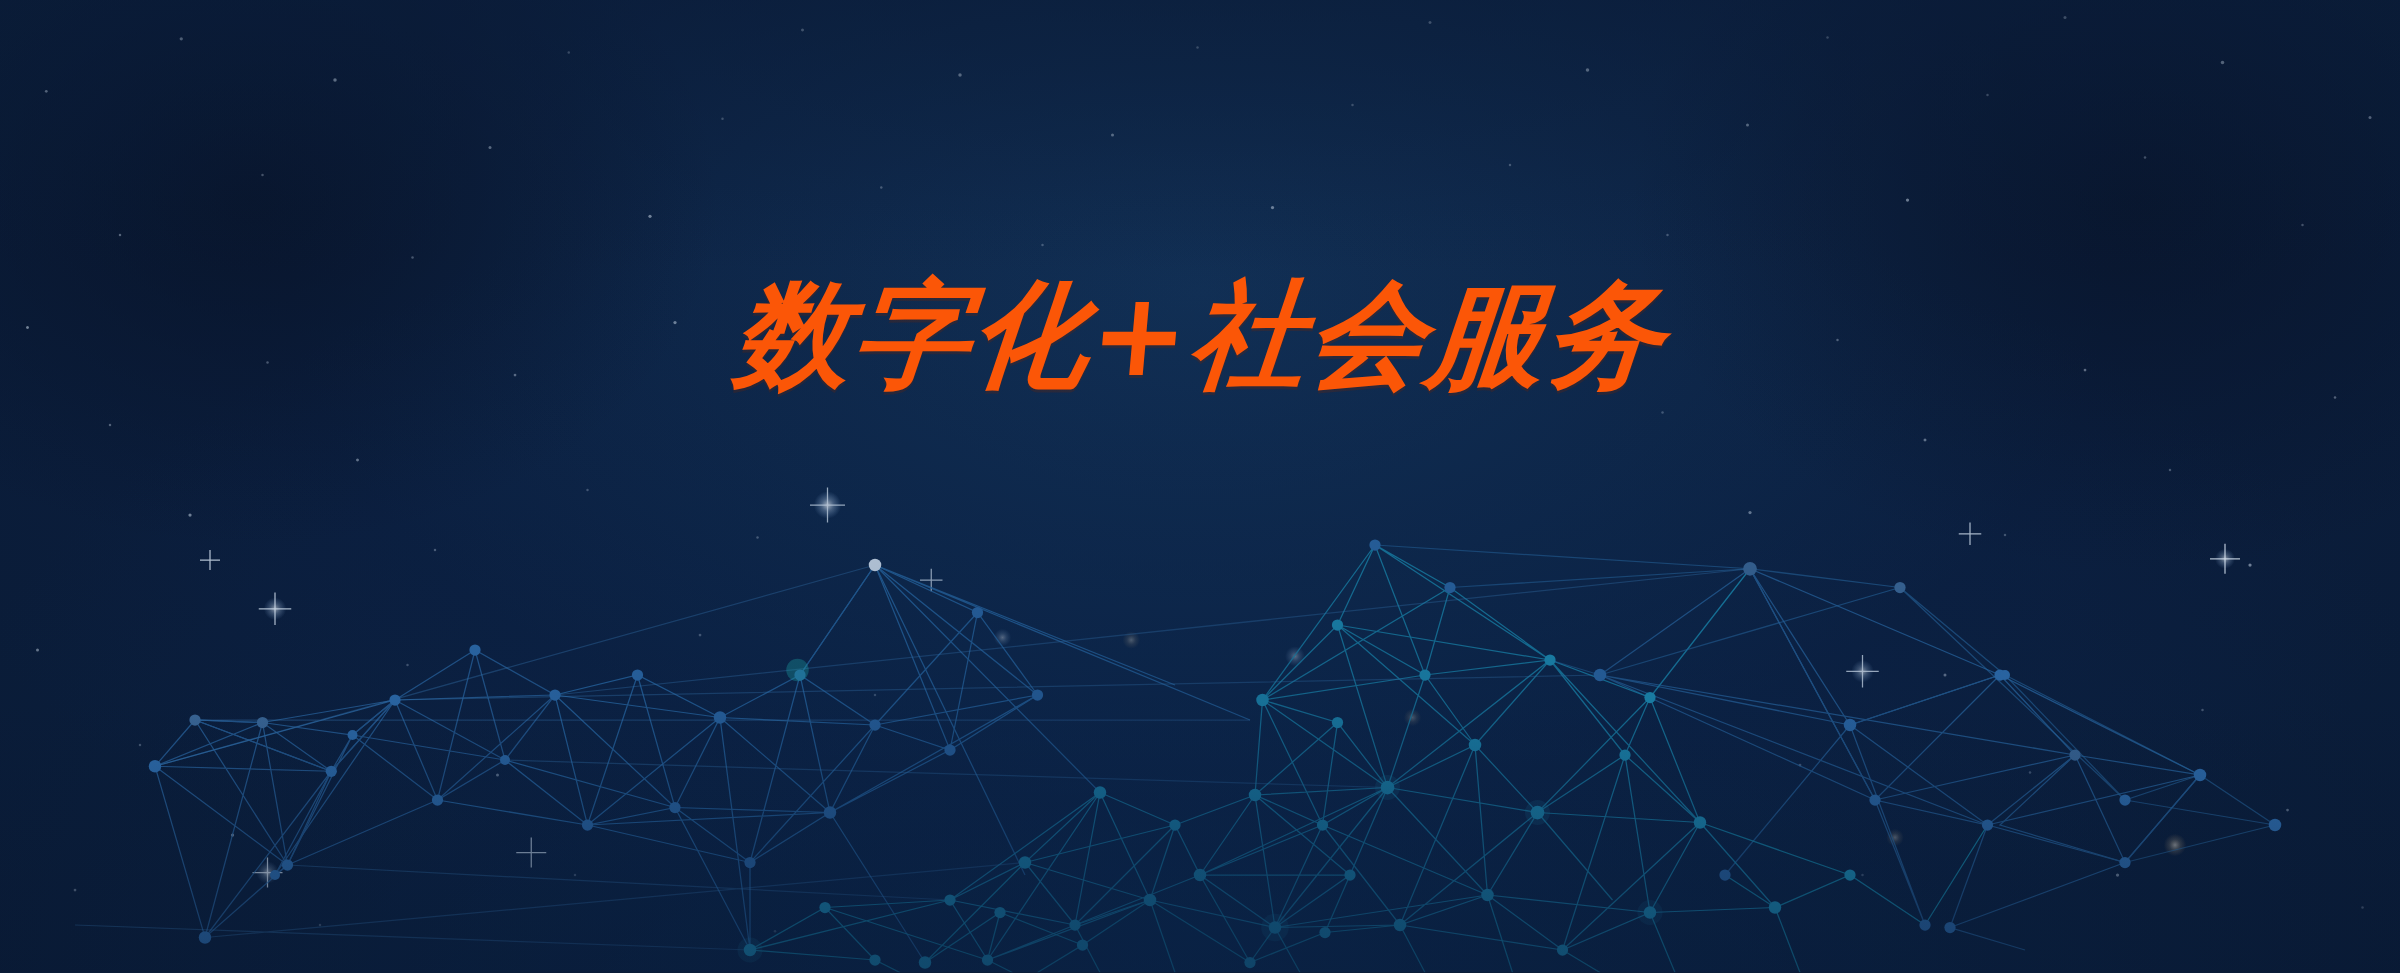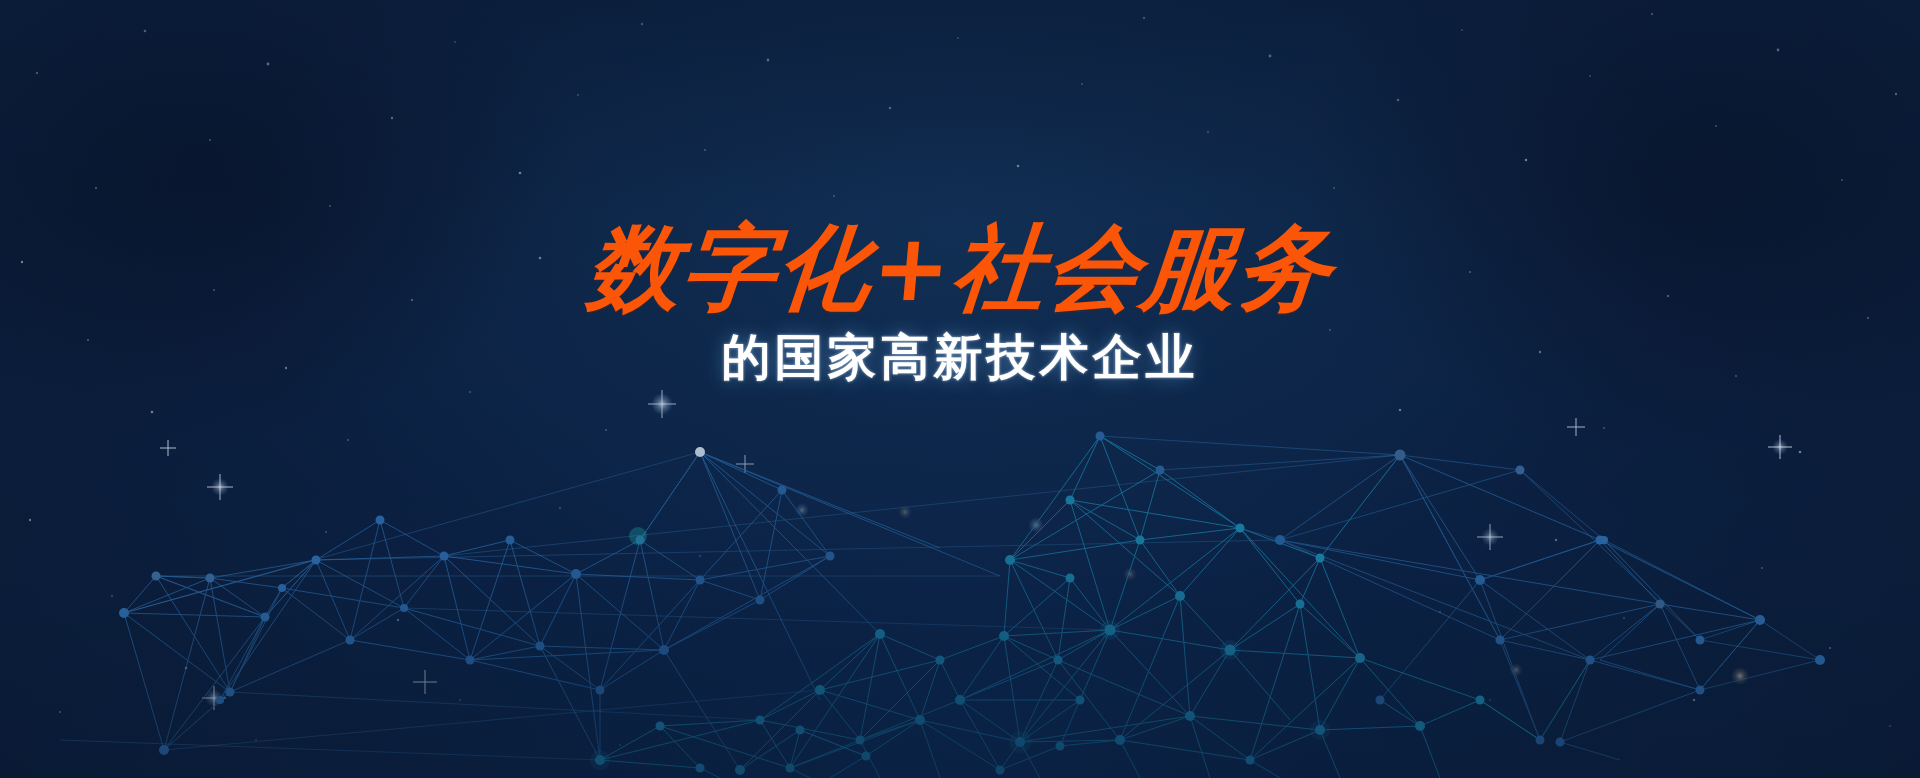--- a/index.html
+++ b/index.html
@@ -391,16 +391,15 @@
       <circle cx="600" cy="760" r="10" fill="#1f9ec4" opacity=".18"></circle>
       <circle cx="1320" cy="730" r="10" fill="#1f9ec4" opacity=".16"></circle>
       <circle cx="638" cy="536" r="9" fill="#22d3c8" opacity=".35"></circle>
     </g>
   </svg>
 
   <div class="bg-vignette" style="z-index:20"></div>
 
   <div class="text-block">
     <h1 class="headline">数字化+社会服务</h1>
-    <p class="subline">的国家高新技术企业</p>
   </div>
 
 </div>
 
 </body></html>

